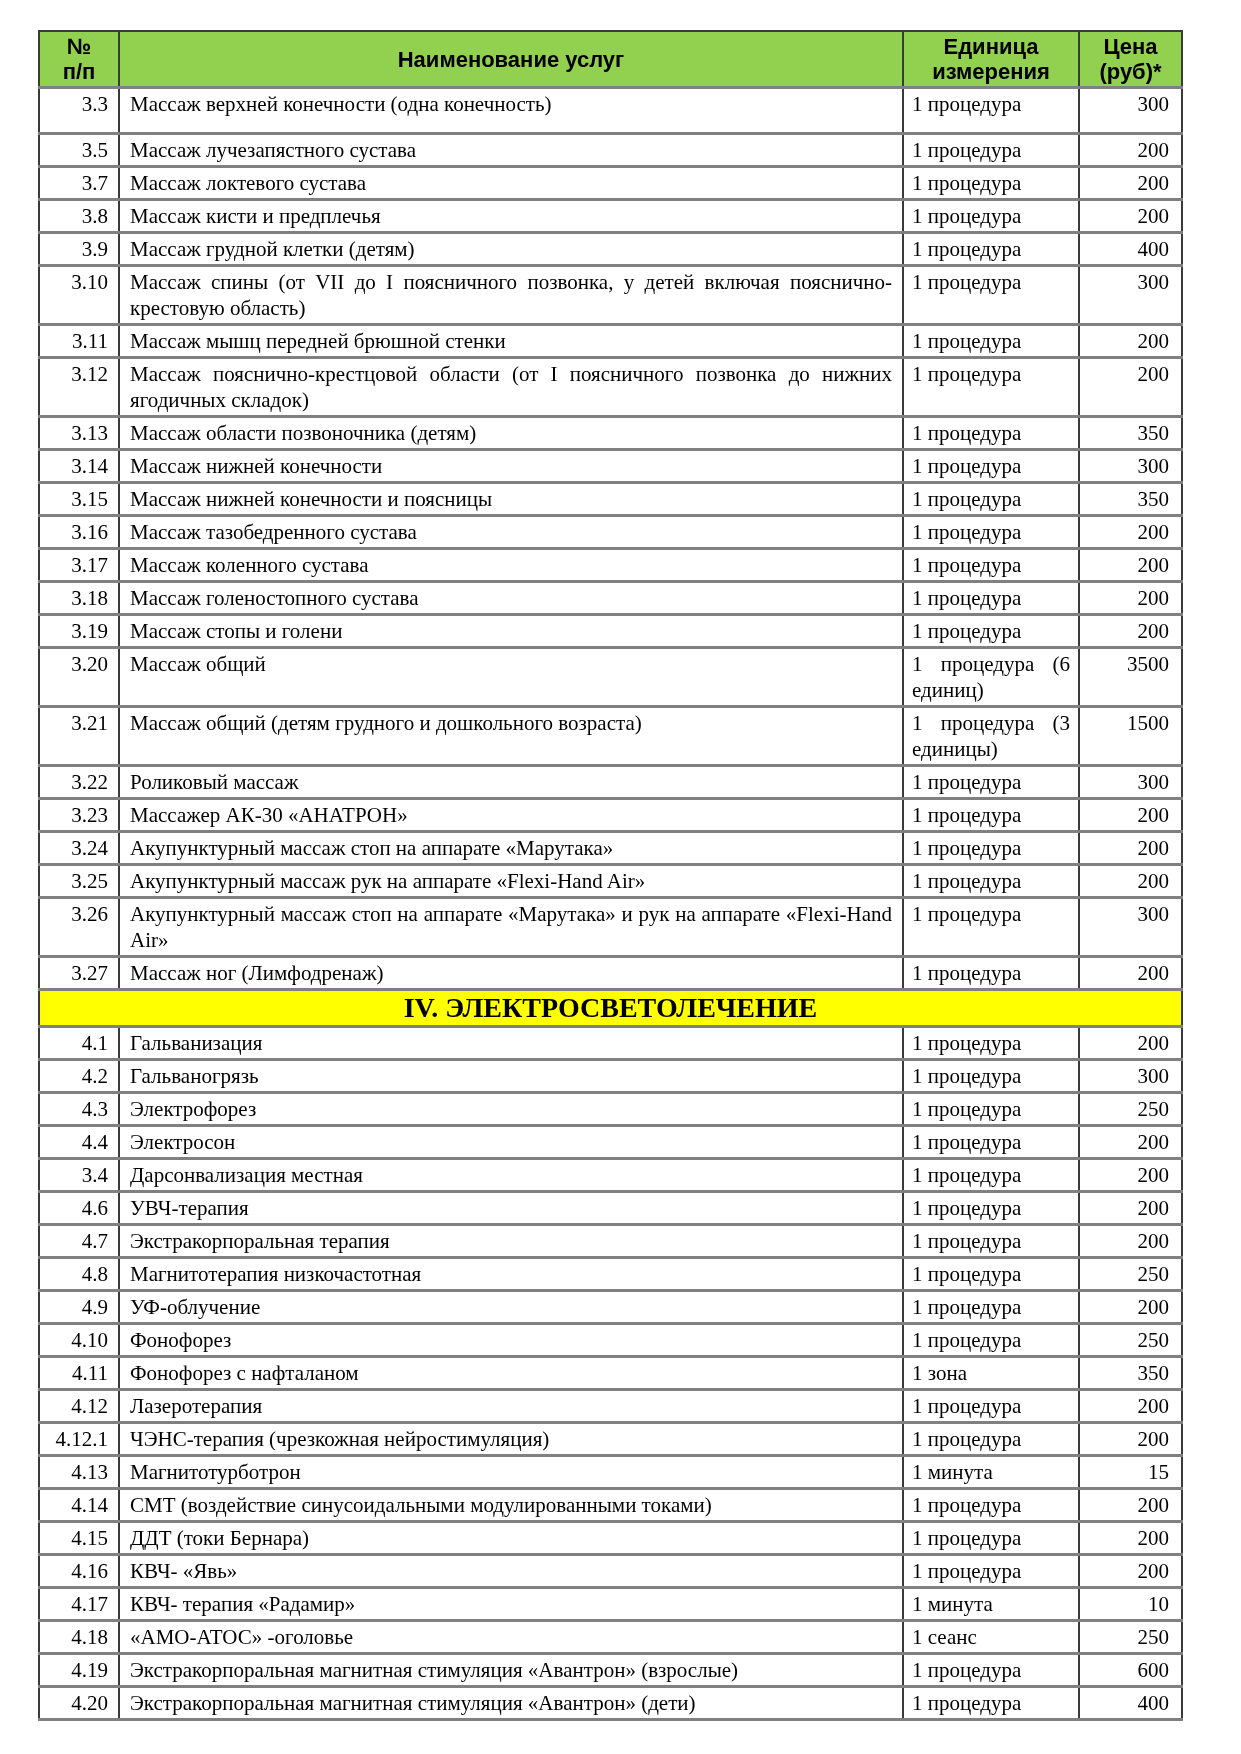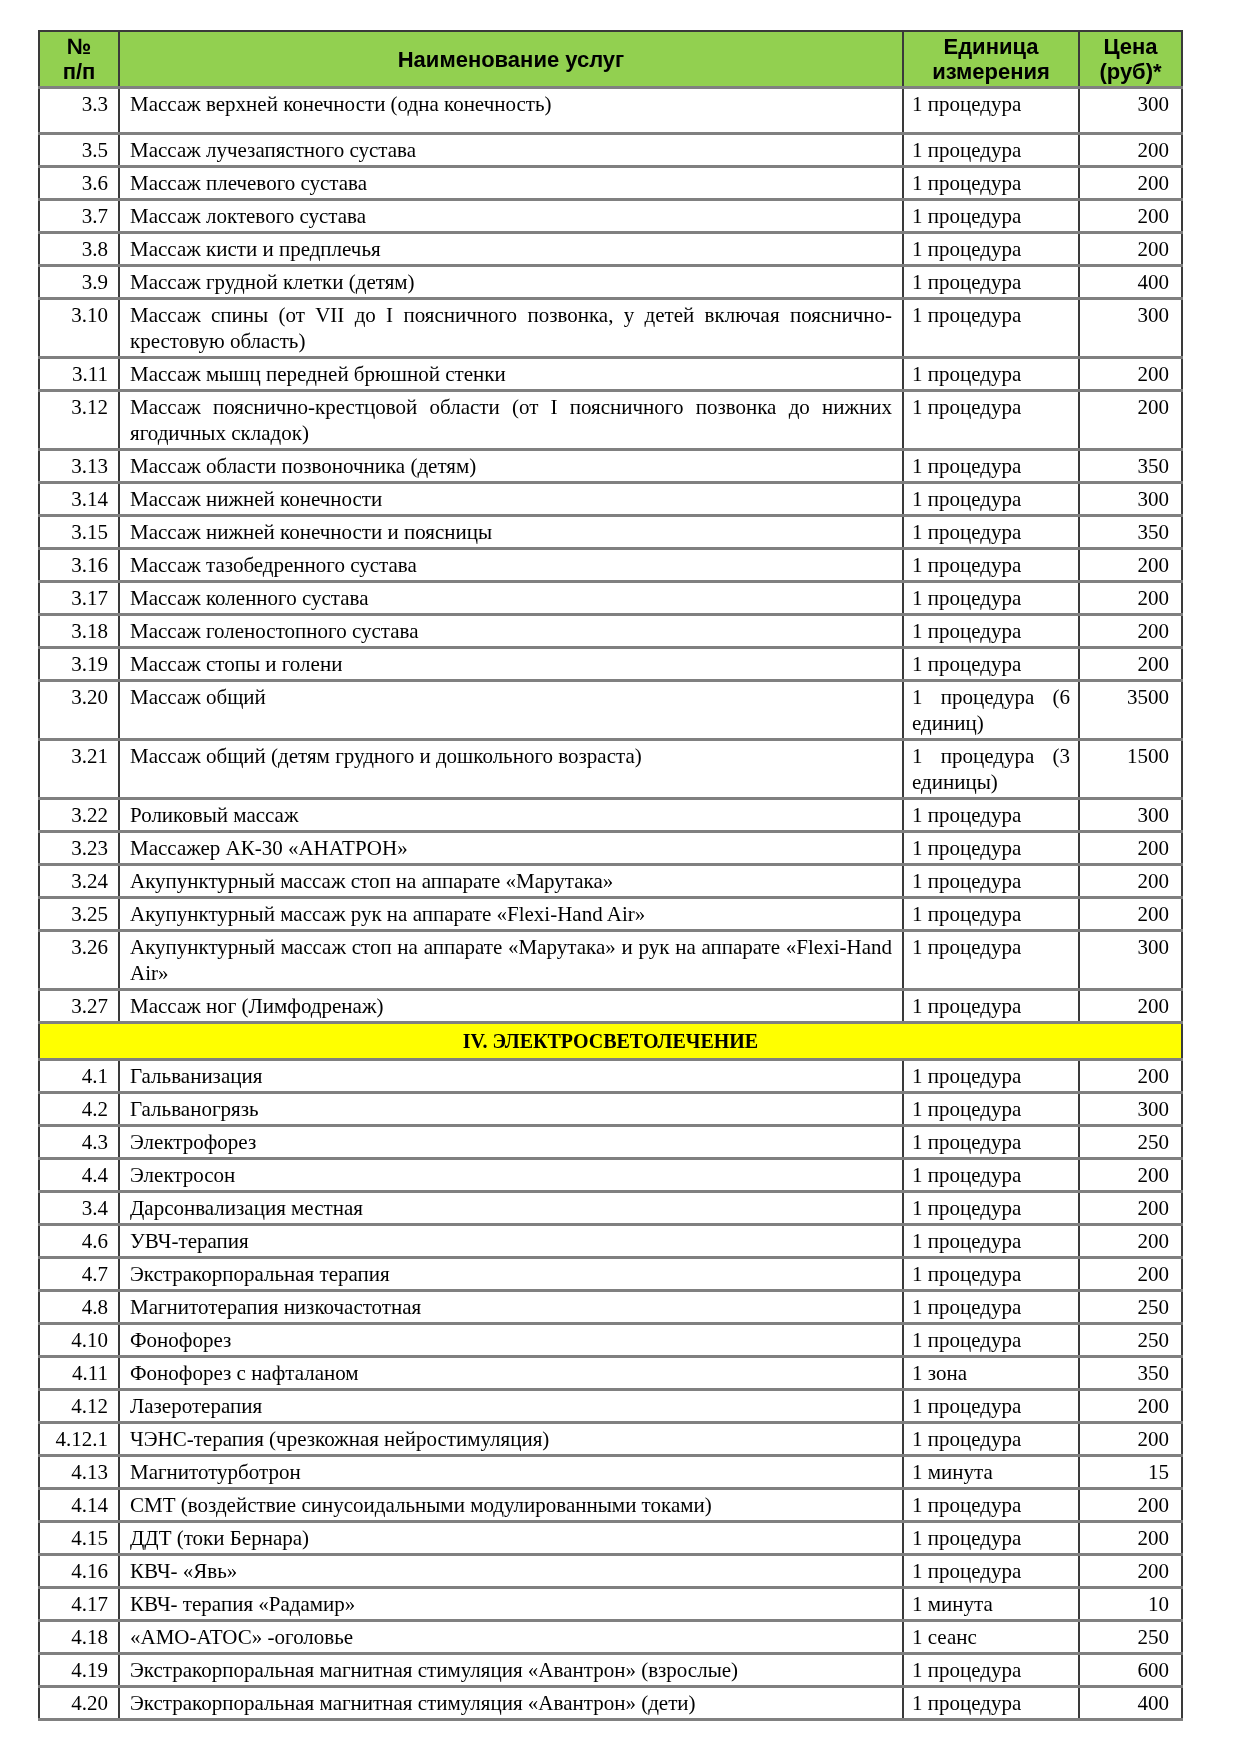--- a/index.html
+++ b/index.html
@@ -79,21 +79,21 @@
   td.cell-price {
     text-align: right;
     padding-right: 12px;
   }
   tbody tr.data-row:first-child td { padding-bottom: 15px; }
 
   tr.section-row td {
     background: var(--section-bg);
     font-family: "Liberation Serif", serif;
     font-weight: bold;
-    font-size: 20px;
+    font-size: 28px;
     line-height: 30px;
     text-align: center;
     padding: 2px 4px;
     border-top: 2px solid var(--border-dark);
     border-bottom: 2px solid var(--border-dark);
   }
 </style>
 </head>
 <body>
 
@@ -124,26 +124,20 @@
           <td class="cell-unit">1 процедура</td>
           <td class="cell-price">300</td>
         </tr>
         <tr class="data-row">
           <td class="cell-num">3.5</td>
           <td class="cell-name">Массаж лучезапястного сустава</td>
           <td class="cell-unit">1 процедура</td>
           <td class="cell-price">200</td>
         </tr>
         <tr class="data-row">
-          <td class="cell-num">3.6</td>
-          <td class="cell-name">Массаж плечевого сустава</td>
-          <td class="cell-unit">1 процедура</td>
-          <td class="cell-price">200</td>
-        </tr>
-        <tr class="data-row">
           <td class="cell-num">3.7</td>
           <td class="cell-name">Массаж локтевого сустава</td>
           <td class="cell-unit">1 процедура</td>
           <td class="cell-price">200</td>
         </tr>
         <tr class="data-row">
           <td class="cell-num">3.8</td>
           <td class="cell-name">Массаж кисти и предплечья</td>
           <td class="cell-unit">1 процедура</td>
           <td class="cell-price">200</td>
@@ -307,20 +301,26 @@
           <td class="cell-unit">1 процедура</td>
           <td class="cell-price">200</td>
         </tr>
         <tr class="data-row">
           <td class="cell-num">4.8</td>
           <td class="cell-name">Магнитотерапия низкочастотная</td>
           <td class="cell-unit">1 процедура</td>
           <td class="cell-price">250</td>
         </tr>
         <tr class="data-row">
+          <td class="cell-num">4.9</td>
+          <td class="cell-name">УФ-облучение</td>
+          <td class="cell-unit">1 процедура</td>
+          <td class="cell-price">200</td>
+        </tr>
+        <tr class="data-row">
           <td class="cell-num">4.10</td>
           <td class="cell-name">Фонофорез</td>
           <td class="cell-unit">1 процедура</td>
           <td class="cell-price">250</td>
         </tr>
         <tr class="data-row">
           <td class="cell-num">4.11</td>
           <td class="cell-name">Фонофорез с нафталаном</td>
           <td class="cell-unit">1 зона</td>
           <td class="cell-price">350</td>

